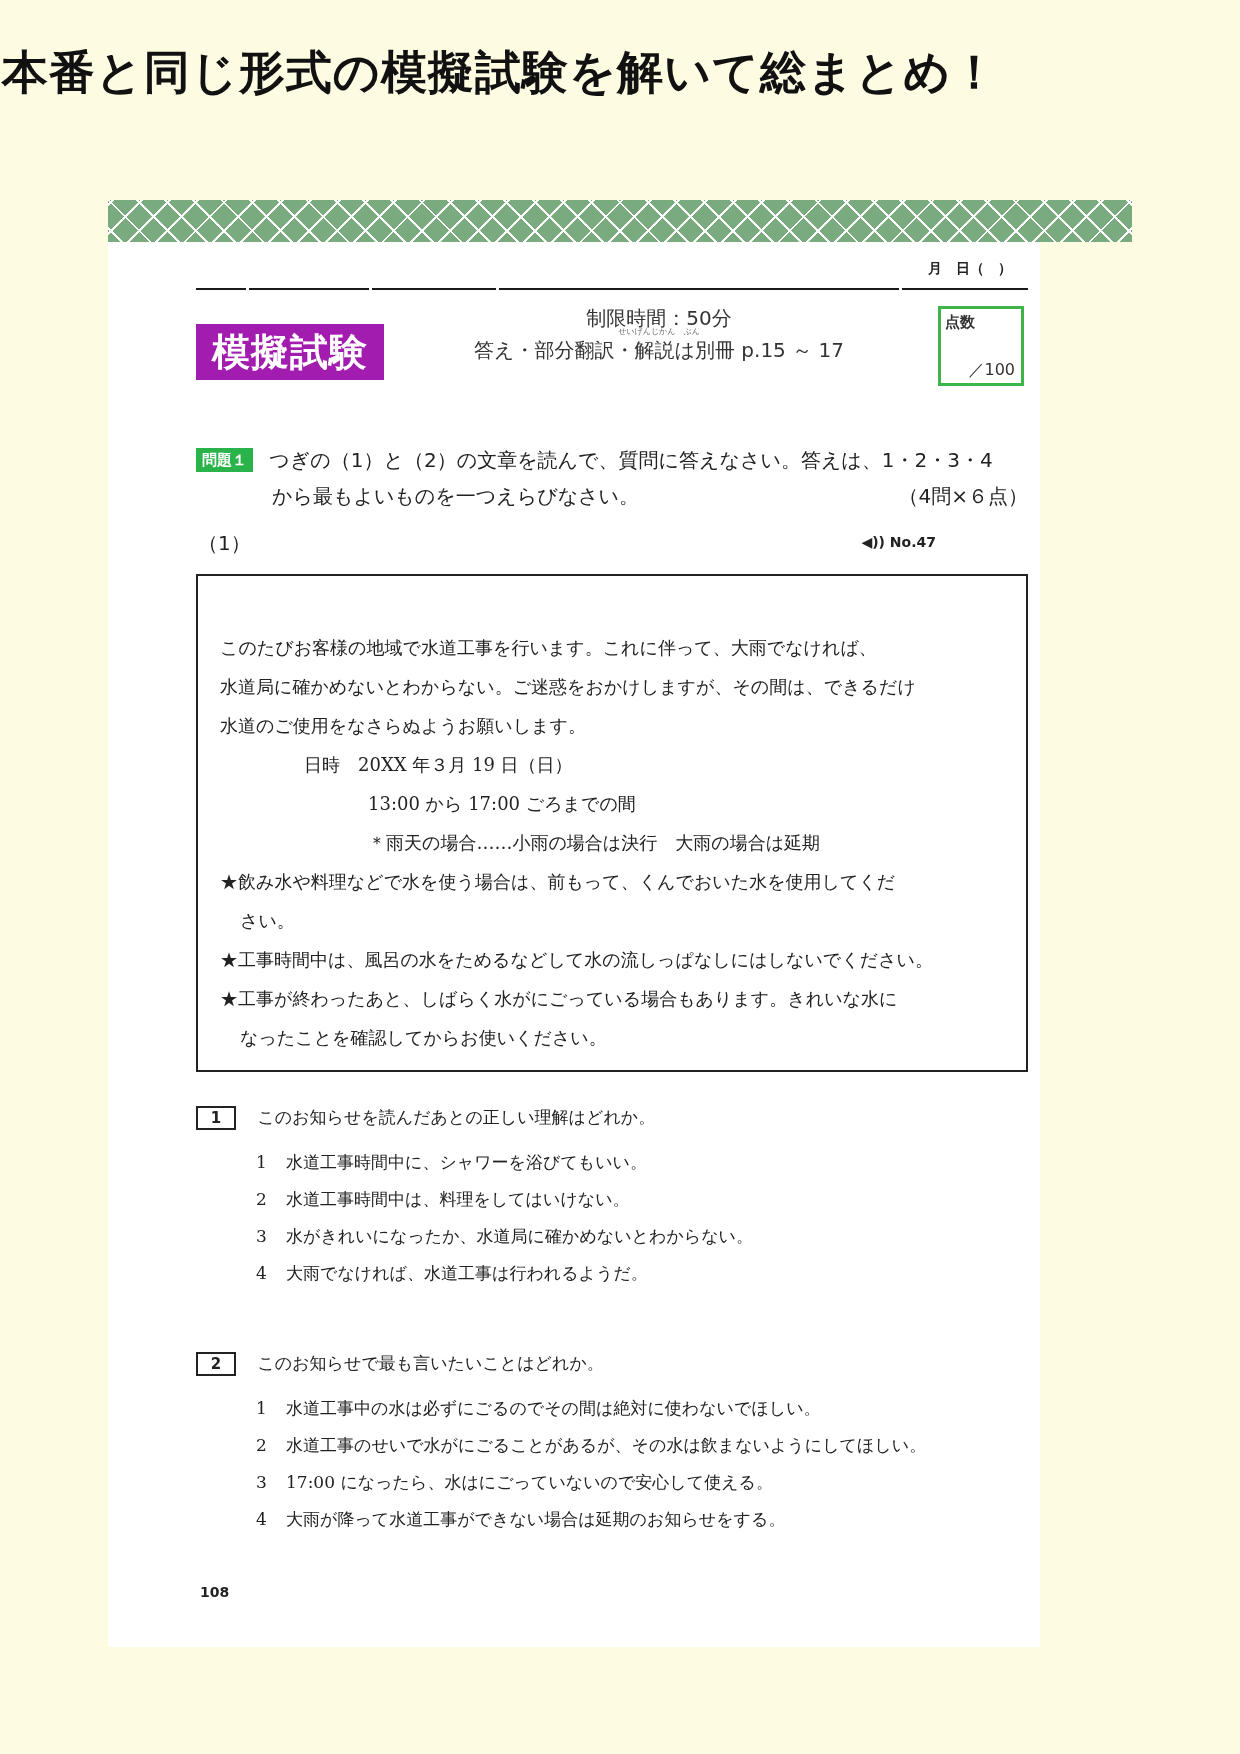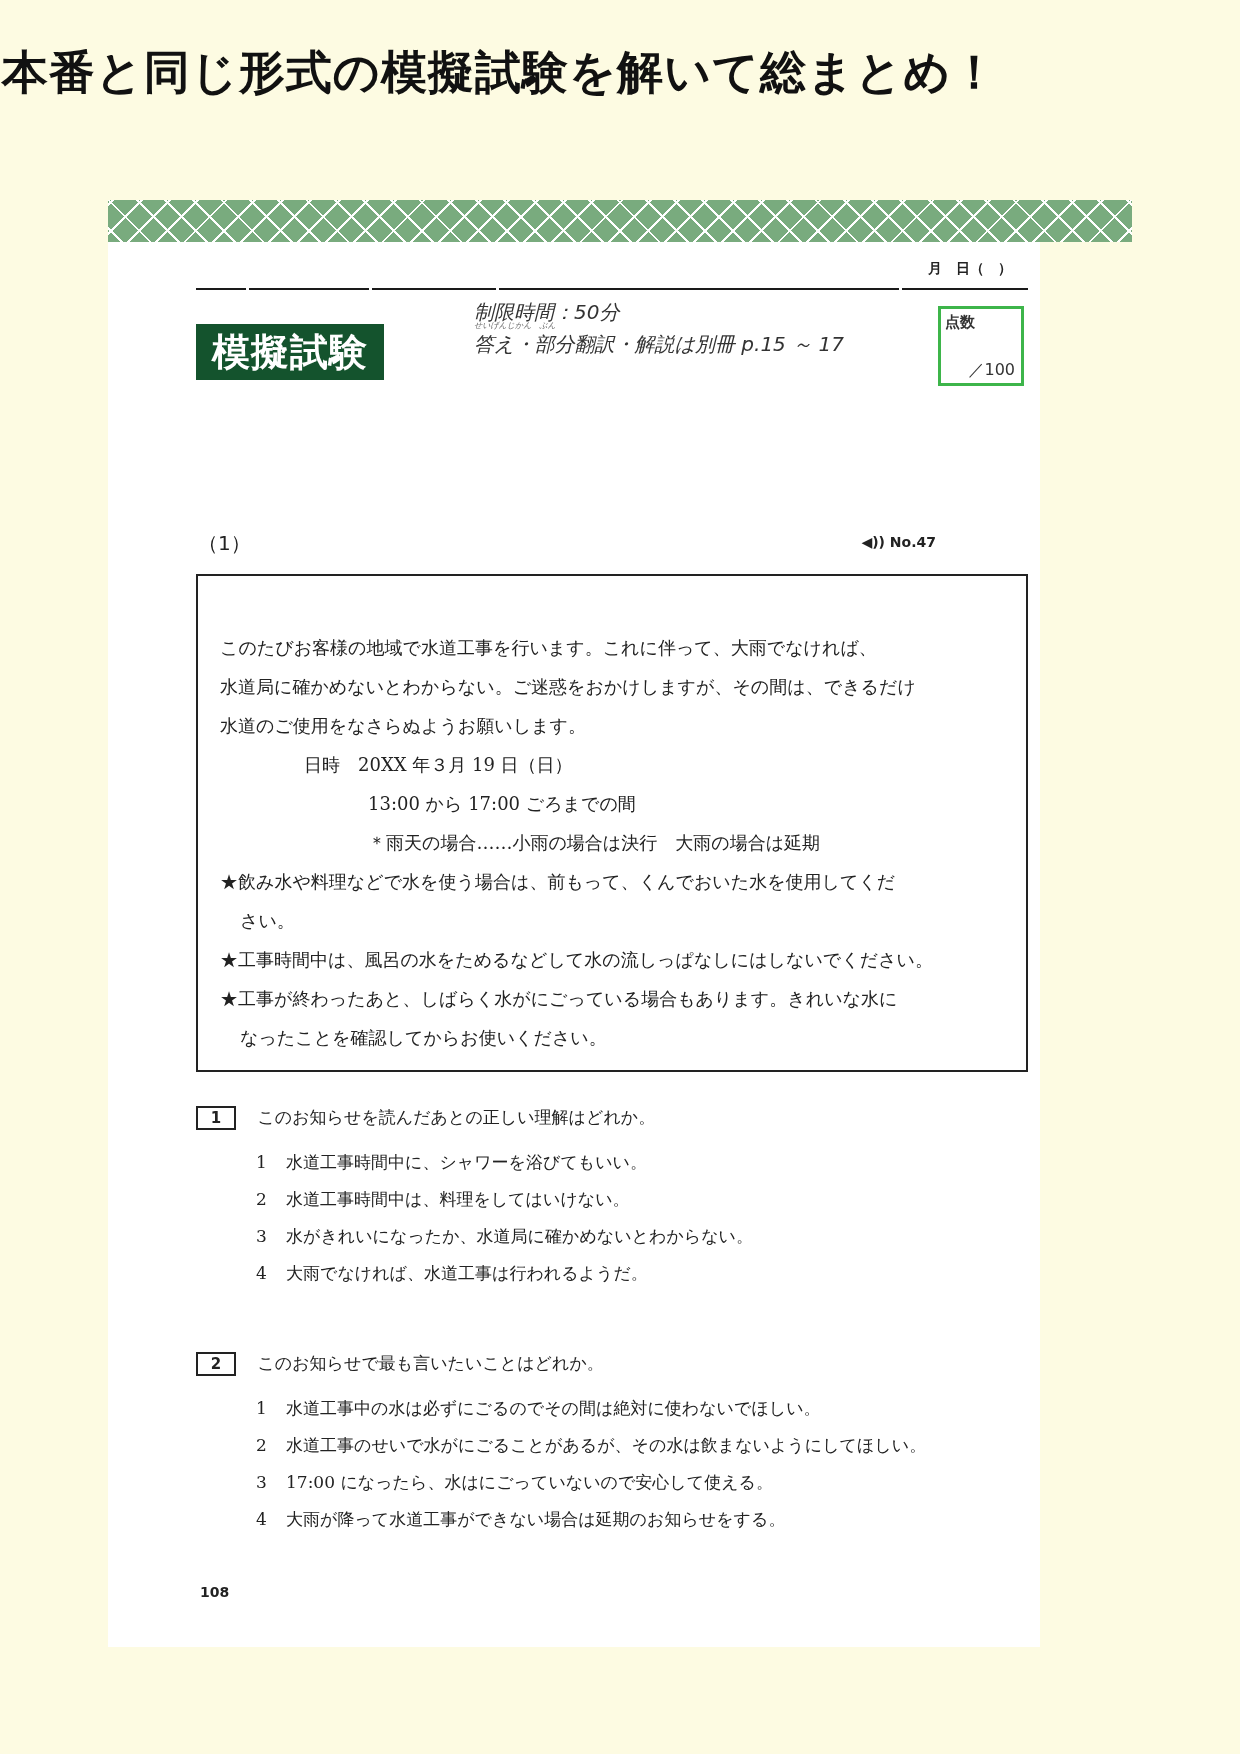--- a/index.html
+++ b/index.html
@@ -21,25 +21,25 @@
       repeating-linear-gradient(45deg, transparent 0 9px, #ffffff 9px 11px, transparent 11px 20px),
       repeating-linear-gradient(-45deg, transparent 0 9px, #ffffff 9px 11px, transparent 11px 20px);
   }
   .date-line {
     position:absolute; left:820px; top:60px; font-size:14px; font-weight:bold; color:#222;
     word-spacing:22px;
   }
   .rule-row { position:absolute; left:88px; top:88px; width:832px; height:2px; display:flex; gap:3px; }
   .rule-row span { height:2px; background:#1a1a1a; display:block; }
   .title-badge {
-    position:absolute; left:88px; top:124px; width:188px; height:56px; background:#14532d;
+    position:absolute; left:88px; top:124px; width:188px; height:56px; background:#a21caf;
     color:#fff; font-size:38px; font-weight:bold; display:flex; align-items:center; justify-content:center;
     letter-spacing:1px;
   }
-  .meta { position:absolute; right:196px; top:98px; text-align:left; font-size:20px; color:#333; line-height:28px;font-style:italic; }
+  .meta { position:absolute; right:196px; top:104px; text-align:center; font-size:20px; color:#333; line-height:28px; }
   .meta .ruby-small { font-size:8px; color:#666; display:block; line-height:8px; margin-top:-4px; }
   .score-box {
     position:absolute; left:830px; top:106px; width:86px; height:80px; border:3px solid #3db54a;
     border-radius:0; box-sizing:border-box;
   }
   .score-box .lbl { position:absolute; left:4px; top:4px; font-size:15px; font-weight:bold; color:#333; }
   .score-box .max { position:absolute; right:6px; bottom:2px; font-size:16px; color:#333; }
   .q-head { position:absolute; left:88px; top:242px; width:832px; font-size:20px; line-height:36px; color:#222; }
   .q-badge {
     display:inline-block; background:#2ab34a; color:#fff; font-size:15px; font-weight:bold;
@@ -90,20 +90,30 @@
     <div>制限時間：50分</div>
     <span class="ruby-small">せいげんじかん　ぶん</span>
     <div>答え・部分翻訳・解説は別冊 p.15 ～ 17</div>
   </div>
 
   <div class="score-box">
     <span class="lbl">点数</span>
     <span class="max">／100</span>
   </div>
 
+  <div class="q-head">
+    <div>
+      <span class="q-badge">問題１</span>
+      <span>つぎの（1）と（2）の文章を読んで、質問に答えなさい。答えは、1・2・3・4</span>
+    </div>
+    <div class="l2">
+      <span>から最もよいものを一つえらびなさい。</span>
+      <span>（4問×６点）</span>
+    </div>
+  </div>
 
   <div class="sub-label">（1）</div>
   <div class="audio">
     <span>◀))</span>
     <span>No.47</span>
   </div>
 
   <div class="notice">
     <div class="body">
       <div>このたびお客様の地域で水道工事を行います。これに伴って、大雨でなければ、</div>

